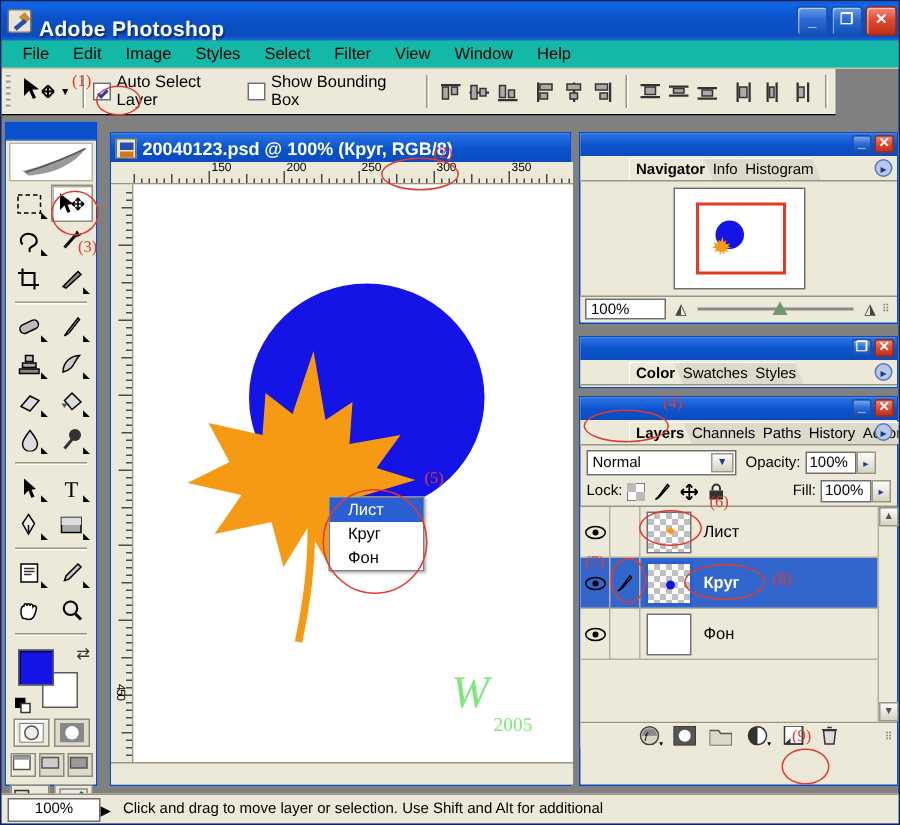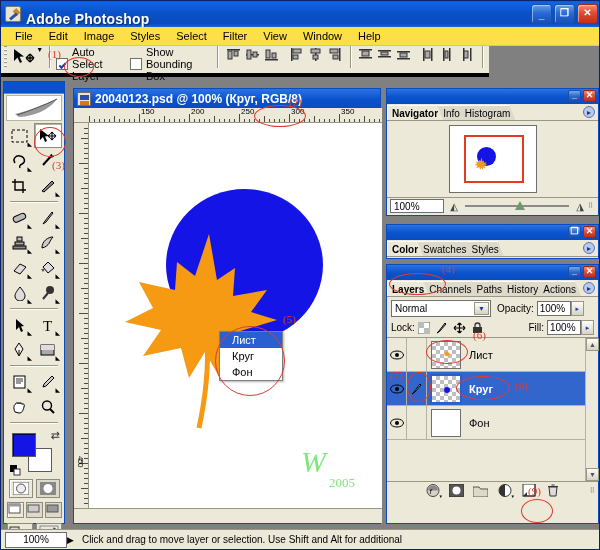--- a/index.html
+++ b/index.html
@@ -50,30 +50,30 @@
     background: linear-gradient(to bottom, #6a9fe8, #2a6ad4 45%, #1450b8);
     position: relative;
     box-shadow: inset 1px 1px 0 rgba(255,255,255,.45);
   }
   .wbtn.close { background: linear-gradient(to bottom, #f58c7a, #e04a30 45%, #c02f18); border-color: #9d2a12;}
   .wbtn .g { position: absolute; color: #fff; font-size: 10px; left: 0; right: 0; text-align: center; top: 2px; font-weight: bold;}
   .wbtn.min .g { top: 4px; }
   
   #menu-bar {
     position: absolute; left: 0; top: 26px; width: 600px; height: 19px;
-    background: #fde047; border-bottom: 1px solid #c8c4b0;
+    background: #14b8a6; border-bottom: 1px solid #c8c4b0;
     display: flex; align-items: center; padding-left: 6px;
   }
   #menu-bar .mi { padding: 2px 8px; color: #000; font-size: 11px; }
   
   #options-bar {
-    position: absolute; left: 0; top: 45px; width: 488px; height: 31px;
+    position: absolute; left: 0; top: 45px; width: 556px; height: 31px;
     background: #ece9d8;
-    border-bottom: 4px solid #000000;
-    display: flex; align-items: flex-start;
+    border-bottom: 1px solid #000000;
+    display: flex; align-items: center;
   }
   .grip { width: 7px; height: 22px; margin: 0 3px 0 2px;
     background-image: repeating-linear-gradient(to bottom, #fff 0 1px, #9a9684 1px 2px, transparent 2px 4px);
     background-size: 3px 4px; background-repeat: repeat-y; background-position: 1px 3px;
   }
   .tool-preview { width: 26px; height: 24px; position: relative; }
   .drop-arrow { width: 12px; text-align: center; font-size: 7px; color: #000; }
   .obar-sep { width: 1px; height: 22px; background: #9a9684; margin: 0 6px; box-shadow: 1px 0 0 #fff; }
   .chk-wrap { display: flex; align-items: center; gap: 4px; margin-right: 12px; }
   .chk {
@@ -171,21 +171,21 @@
     height: 15px; background: linear-gradient(to bottom, #2a73e4, #0a52cc 55%, #0a4cbf);
     position: relative;
   }
   .pal-title .pbtns { position: absolute; right: 2px; top: 1px; display: flex; gap: 2px; }
   .pbtn { width: 13px; height: 12px; border-radius: 2px; border: 1px solid #1d4fa0;
      background: linear-gradient(to bottom, #7aa9ea, #2a6ad4 50%, #1450b8); position: relative;}
   .pbtn.close { background: linear-gradient(to bottom, #f58c7a, #e04a30 50%, #c02f18); border-color: #9d2a12;}
   .pbtn .g { position: absolute; left: 0; right: 0; text-align: center; top: -1px; color: #fff; font-size: 9px; font-weight: bold;}
   .tabs-row {
     height: 17px; background: #ece9d8; display: flex; align-items: flex-end;
-    border-bottom: 1px solid #9a9684; position: relative;
+    border-bottom: 1px solid #9a9684; position: relative; padding-left: 32px;
   }
   .ptab {
     height: 15px; padding: 0 5px 0 5px; font-size: 10px; color: #000;
     display: flex; align-items: center; position: relative;
     background: #dedacb;
     clip-path: polygon(0 0, calc(100% - 6px) 0, 100% 100%, 0 100%);
     margin-right: -5px;
     border-top: 1px solid #fff;
   }
   .ptab.active { background: #ece9d8; font-weight: bold; z-index: 3;

